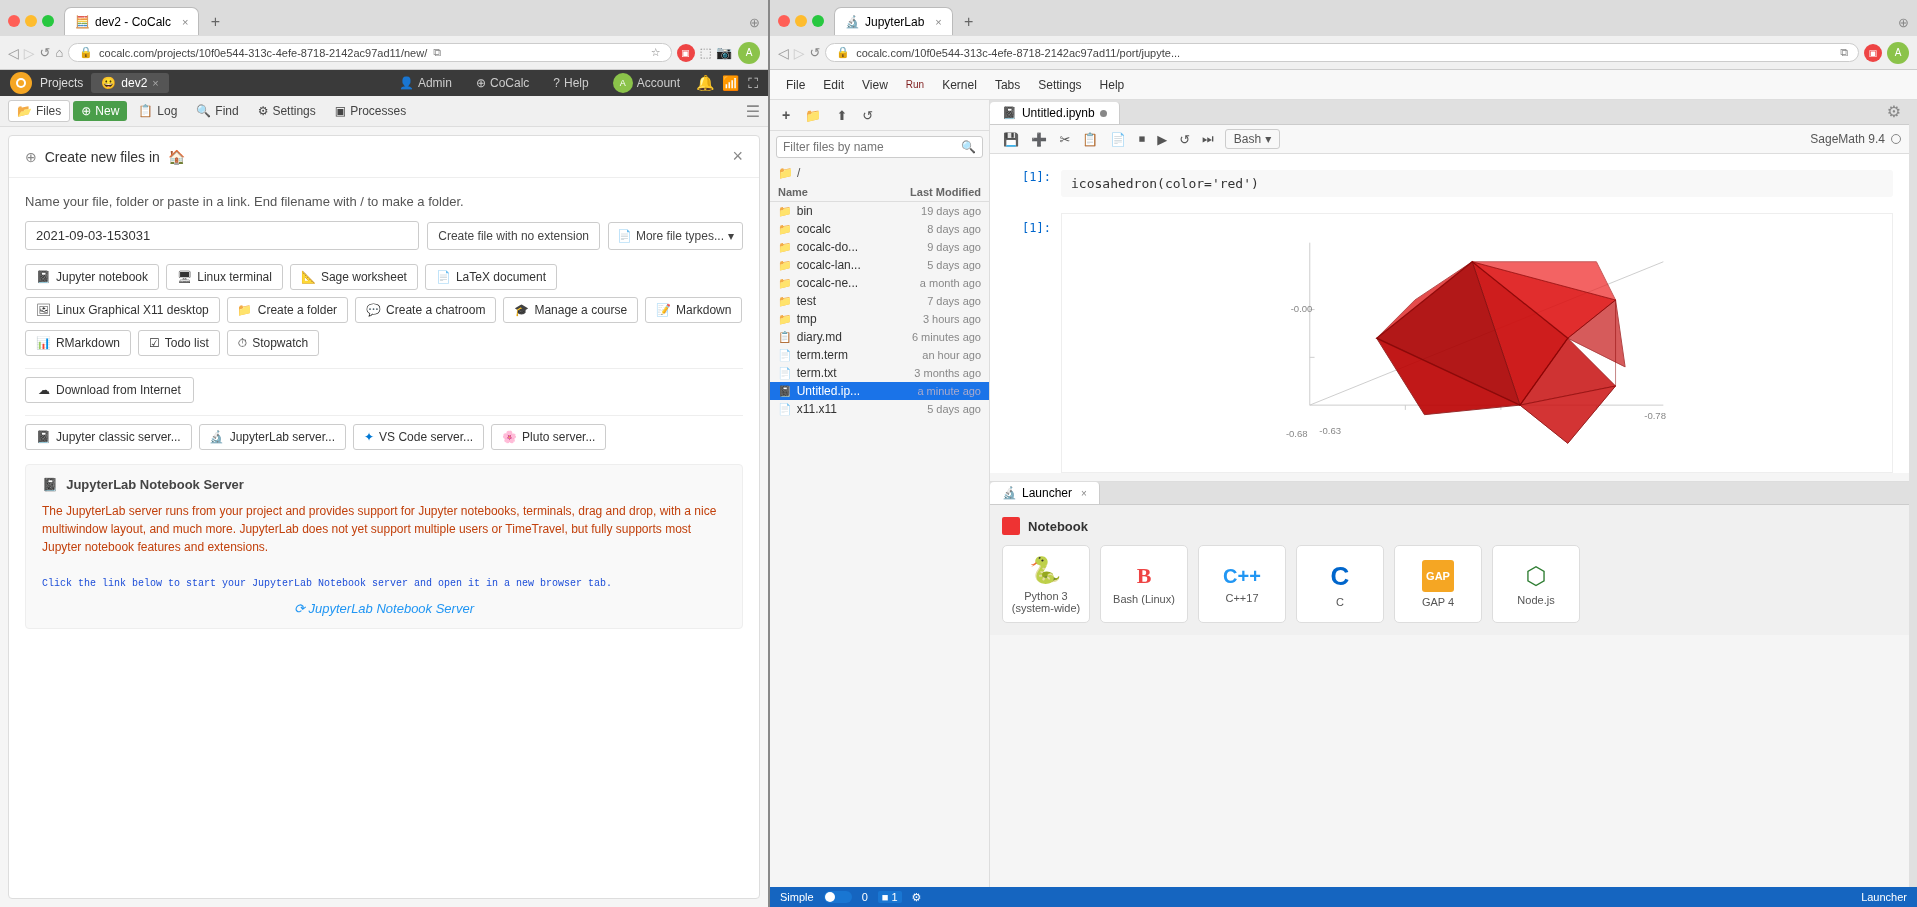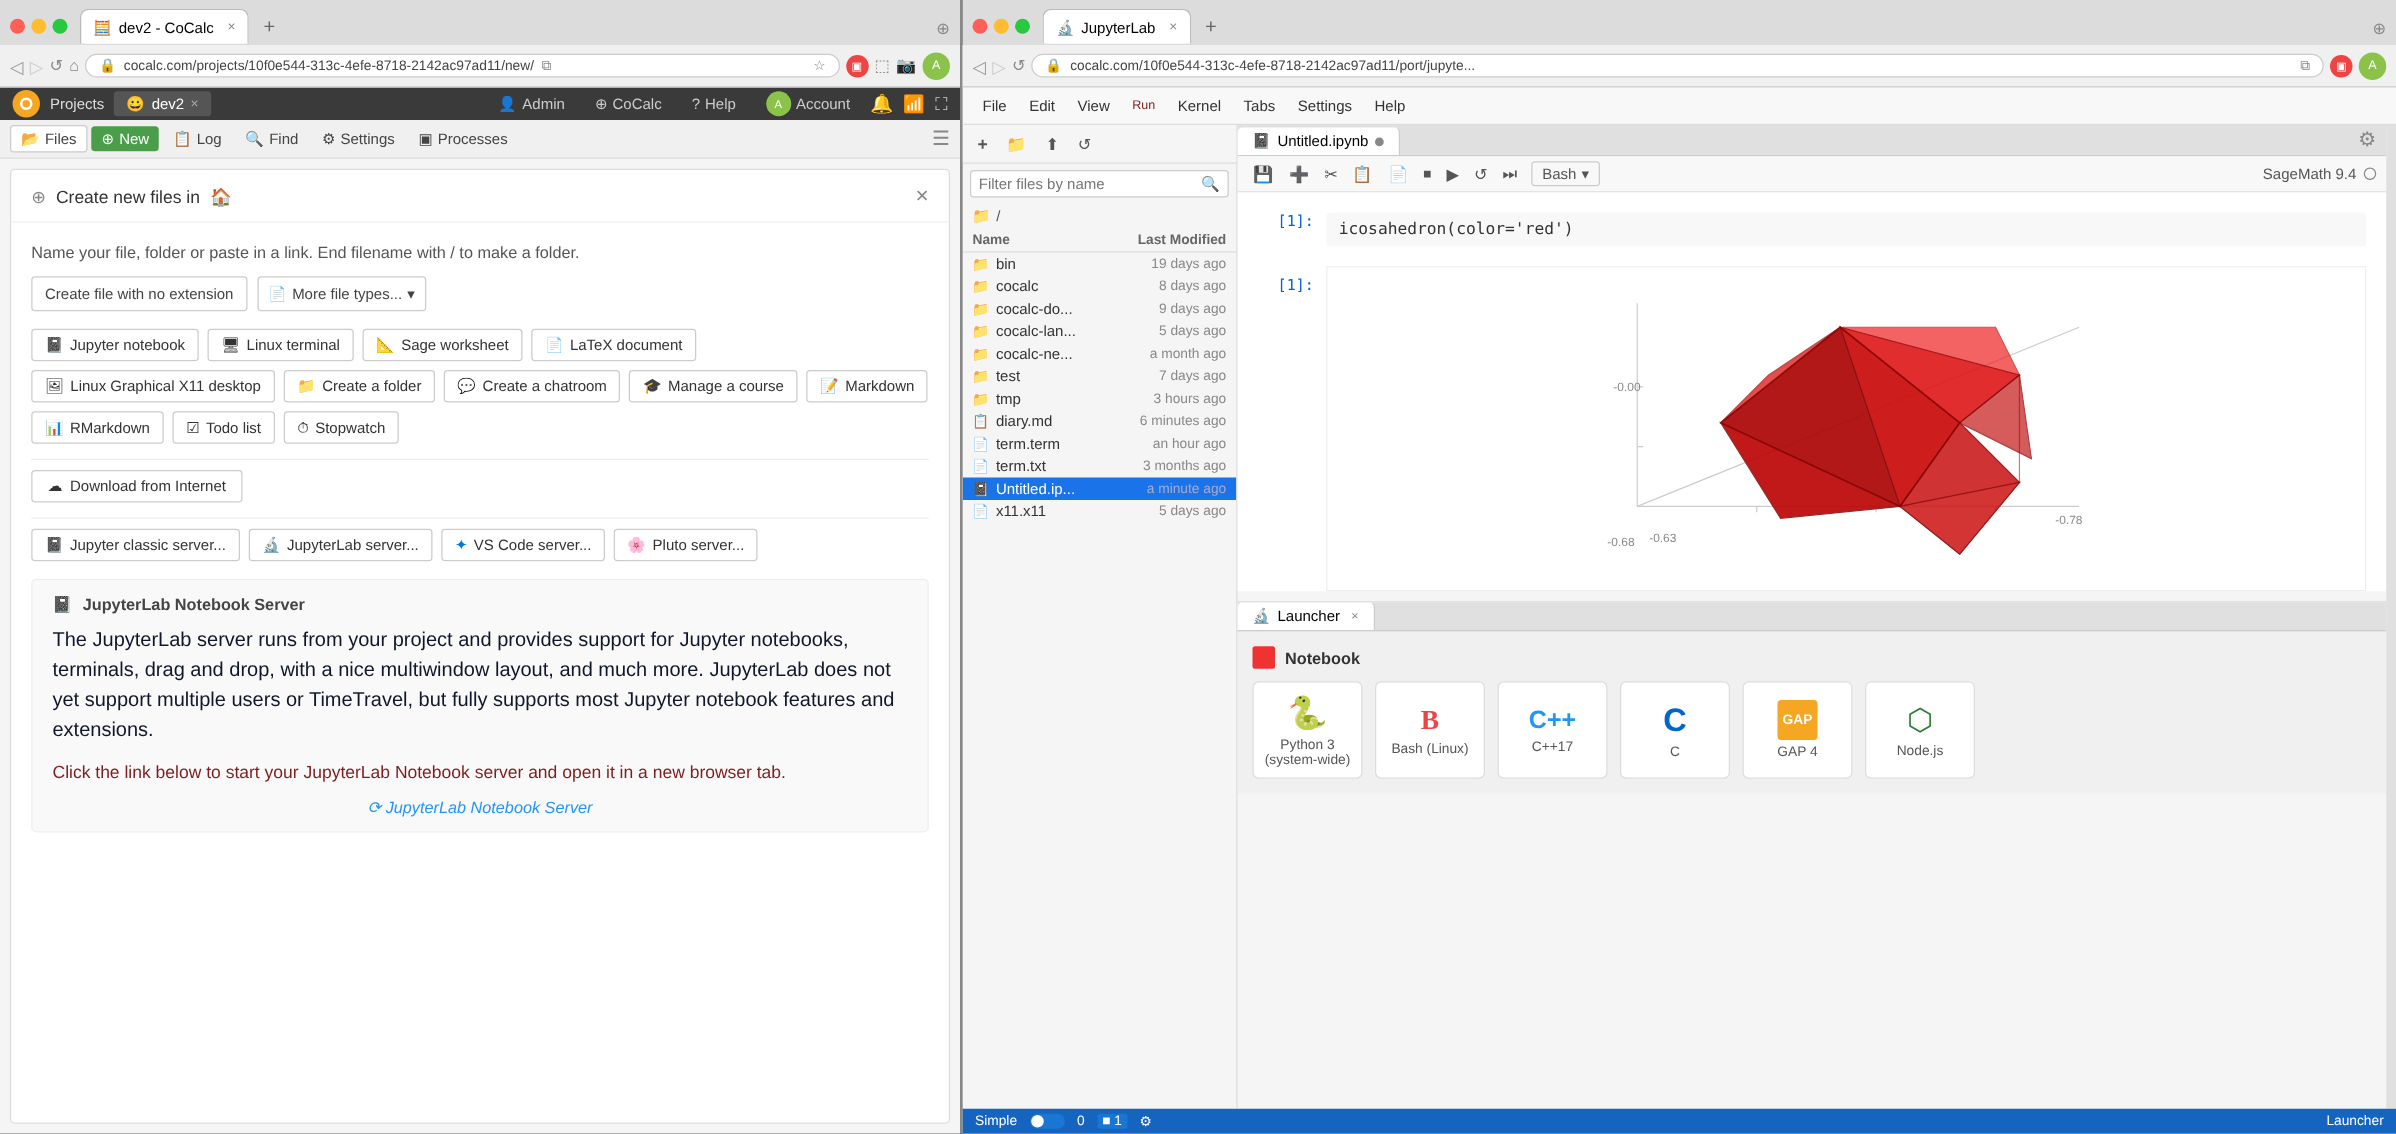--- a/index.html
+++ b/index.html
@@ -127,20 +127,21 @@
           <span style="font-size:14px;font-weight:500;color:#333;">Create new files in</span>
           <span style="font-size:14px;cursor:pointer;">🏠</span>
           <span style="flex:1;"></span>
           <span style="color:#888;cursor:pointer;font-size:18px;">×</span>
         </div>
 
         <div style="padding:16px;">
           <p style="color:#555;font-size:13px;margin-bottom:12px;">Name your file, folder or paste in a link. End filename with / to make a folder.</p>
 
           <div style="display:flex;align-items:center;gap:8px;margin-bottom:14px;">
+            <input style="flex: 1 1 0%; border: 1px solid rgb(204, 204, 204); border-radius: 3px; padding: 6px 10px; font-size: 13px; color: rgb(51, 51, 51);" value="2021-09-03-153031">
             <button style="background:white;border:1px solid #ccc;border-radius:3px;padding:6px 10px;font-size:12px;cursor:pointer;color:#444;white-space:nowrap;">Create file with no extension</button>
             <button style="display:flex;align-items:center;gap:4px;background:white;border:1px solid #ccc;border-radius:3px;padding:6px 8px;font-size:12px;cursor:pointer;color:#444;">
               <span>📄</span>
               <span>More file types...</span>
               <span>▾</span>
             </button>
           </div>
 
 
           <div style="display:flex;flex-wrap:wrap;gap:7px;margin-bottom:12px;">
@@ -222,22 +223,22 @@
               <span>🌸</span>
               <span>Pluto server...</span>
             </button>
           </div>
 
           <div style="background:#f9f9f9;border:1px solid #eee;border-radius:4px;padding:12px 16px;">
             <div style="display:flex;align-items:center;gap:8px;font-size:13px;font-weight:600;color:#444;margin-bottom:10px;">
               <span>📓</span>
               <span>JupyterLab Notebook Server</span>
             </div>
-            <p style="color:#0f172a;font-size:16px;line-height:1.5;margin-bottom:10px;">The JupyterLab server runs from your project and provides support for Jupyter notebooks, terminals, drag and drop, with a nice multiwindow layout, and much more. JupyterLab does not yet support multiple users or TimeTravel, but fully supports most Jupyter notebook features and extensions.</p>
-            <p style="color:#7f1d1d;font-size:14px;line-height:1.5;margin-bottom:10px;">Click the link below to start your JupyterLab Notebook server and open it in a new browser tab.</p>
+            <p style="color:#c2410c;font-size:12px;line-height:1.5;margin-bottom:20px;">The JupyterLab server runs from your project and provides support for Jupyter notebooks, terminals, drag and drop, with a nice multiwindow layout, and much more. JupyterLab does not yet support multiple users or TimeTravel, but fully supports most Jupyter notebook features and extensions.</p>
+            <p style="color:#1d4ed8;font-size:10px;line-height:1.5;margin-bottom:10px;font-family:Liberation Mono, monospace;">Click the link below to start your JupyterLab Notebook server and open it in a new browser tab.</p>
             <div style="text-align:center;">
               <span style="color:#2196f3;cursor:pointer;font-size:13px;font-style:italic;">⟳ JupyterLab Notebook Server</span>
             </div>
           </div>
 
         </div>
       </div>
     </div>
   </div>
 

